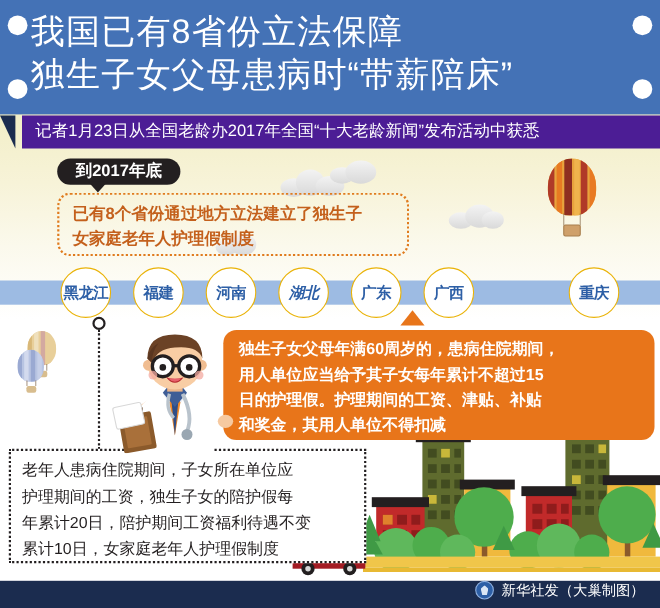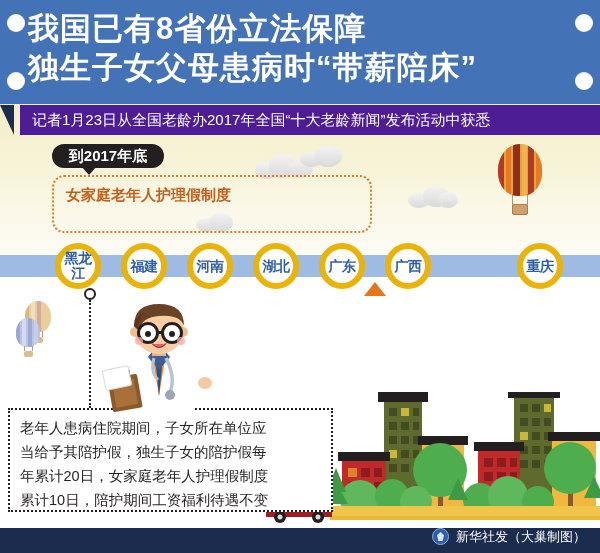--- a/index.html
+++ b/index.html
@@ -21,21 +21,21 @@
   .header{
     position:absolute;left:0;top:0;width:600px;height:104px;
     background:#4472b6;
   }
   .hdot{position:absolute;width:18px;height:18px;border-radius:50%;background:#ffffff;}
   .hdot.tl{left:7px;top:14px;}
   .hdot.bl{left:7px;top:72px;}
   .hdot.tr{left:575px;top:14px;}
   .hdot.br{left:575px;top:72px;}
   .title-line{
-    position:absolute;left:28px;color:#ffffff;font-weight:bold;
+    position:absolute;left:28px;color:#ffffff;font-weight:normal;
     font-size:31px;letter-spacing:1px;white-space:nowrap;line-height:1;
   }
   .title-line.l1{top:13px;}
   .title-line.l2{top:52px;}
 
   
   .subbar{
     position:absolute;left:20px;top:105px;width:586px;height:30px;
     background:#4c1d95;color:#ffffff;
     font-size:15px;line-height:30px;padding-left:12px;box-sizing:border-box;
@@ -72,21 +72,21 @@
   .cloud{position:absolute;}
   .cloud i{position:absolute;display:block;border-radius:50%;
     background:linear-gradient(180deg,#f3f3f3 0%,#d9d9d9 100%);}
 
   
   .band{
     position:absolute;left:0;top:255px;width:600px;height:22px;background:#9dbbe3;
   }
   .pcircle{
     position:absolute;top:243px;width:46px;height:46px;border-radius:50%;
-    background:#ffffff;border:6px solid #eab308;box-sizing:border-box;
+    background:#ffffff;border:1px solid #eab308;box-sizing:border-box;
     color:#2d5fa6;font-size:14px;font-weight:bold;
     display:flex;align-items:center;justify-content:center;text-align:center;
     line-height:1.05;letter-spacing:-0.5px;
   }
 
   
   .conn-dot{
     position:absolute;left:84px;top:288px;width:12px;height:12px;border-radius:50%;
     background:#ffffff;border:2px solid #231f20;box-sizing:border-box;z-index:6;
   }
@@ -223,28 +223,29 @@
     <div class="title-line l1">我国已有8省份立法保障</div>
     <div class="title-line l2">独生子女父母患病时“带薪陪床”</div>
   </div>
 
   <div class="subbar-notch"></div>
   <div class="subbar">记者1月23日从全国老龄办2017年全国“十大老龄新闻”发布活动中获悉</div>
 
   <div class="blacktag">到2017年底</div>
 
   <div class="dashbox">
+    <p>已有8个省份通过地方立法建立了独生子</p>
     <p>女家庭老年人护理假制度</p>
   </div>
 
   <div class="band"></div>
   <div class="pcircle" style="left:55px;">黑龙江</div>
   <div class="pcircle" style="left:121px;text-align:right;">福建</div>
   <div class="pcircle" style="left:187px;">河南</div>
-  <div class="pcircle" style="left:253px;">湖北</div>
+  <div class="pcircle" style="left:253px;font-style:italic;">湖北</div>
   <div class="pcircle" style="left:319px;">广东</div>
   <div class="pcircle" style="left:385px;">广西</div>
   <div class="pcircle" style="left:517px;text-align:center;">重庆</div>
 
   <div class="conn-line"></div>
   <div class="conn-dot"></div>
   <div class="tri-up"></div>
 
   <div class="doc">
     <svg width="118" height="112" viewBox="0 0 118 112" xmlns="http://www.w3.org/2000/svg">
@@ -289,20 +290,26 @@
       <ellipse cx="109" cy="83" rx="7" ry="6" fill="#f6c9a0"></ellipse>
 
       <rect x="14" y="76" width="30" height="34" rx="2" fill="#8b5a2b" transform="rotate(-10 29 93)"></rect>
       <rect x="18" y="80" width="22" height="26" rx="1" fill="#a9703a" transform="rotate(-10 29 93)"></rect>
       <rect x="22" y="70" width="12" height="6" rx="2" fill="#6b4426" transform="rotate(-10 28 73)"></rect>
 
       <rect x="8" y="68" width="26" height="20" rx="2" fill="#ffffff" stroke="#d8d8d8" transform="rotate(-12 21 78)"></rect>
     </svg>
   </div>
 
+  <div class="obubble">
+    <p>独生子女父母年满60周岁的，患病住院期间，</p>
+    <p>用人单位应当给予其子女每年累计不超过15</p>
+    <p>日的护理假。护理期间的工资、津贴、补贴</p>
+    <p>和奖金，其用人单位不得扣减</p>
+  </div>
 
   <div class="city">
     <svg width="270" height="136" viewBox="0 0 270 136" xmlns="http://www.w3.org/2000/svg">
 
       <rect x="54" y="6" width="38" height="108" fill="#5f6b2e"></rect>
       <rect x="48" y="0" width="50" height="10" fill="#231f20"></rect>
       <g fill="#424c20">
         <rect x="59" y="16" width="8" height="8"></rect>
           <rect x="71" y="16" width="8" height="8"></rect>
           <rect x="83" y="16" width="6" height="8"></rect>
@@ -401,23 +408,23 @@
         <polygon points="264,84 274,106 254,106"></polygon>
       </g>
 
       <rect x="0" y="114" width="270" height="10" fill="#f0c64a"></rect>
       <rect x="0" y="124" width="270" height="4" fill="#e8b933"></rect>
     </svg>
   </div>
 
   <div class="wbox">
     <p>老年人患病住院期间，子女所在单位应</p>
-    <p>当给予其陪护假，独生子女的陪护假每</p>
-    <p>年累计20日，女家庭老年人护理假制度</p>
-    <p>累计10日，陪护期间工资福利待遇不变</p>
+    <p>护理期间的工资，独生子女的陪护假每</p>
+    <p>年累计20日，陪护期间工资福利待遇不变</p>
+    <p>累计10日，女家庭老年人护理假制度</p>
   </div>
 
   <div class="car">
     <svg width="74" height="32" viewBox="0 0 74 32" xmlns="http://www.w3.org/2000/svg">
       <path d="M6 24 L4 16 Q4 12 10 11 L20 11 L28 4 L48 4 Q54 4 58 11 L66 12 Q70 13 70 18 L70 24 Z" fill="#c8242c"></path>
       <path d="M30 7 L46 7 Q50 7 53 11 L30 11 Z" fill="#bcd6e8"></path>
       <path d="M22 8 L28 8 L28 11 L18 11 Z" fill="#bcd6e8"></path>
       <rect x="4" y="20" width="66" height="5" fill="#a31c24"></rect>
       <circle cx="18" cy="25" r="6" fill="#231f20"></circle>
       <circle cx="18" cy="25" r="2.5" fill="#d8d8d8"></circle>

